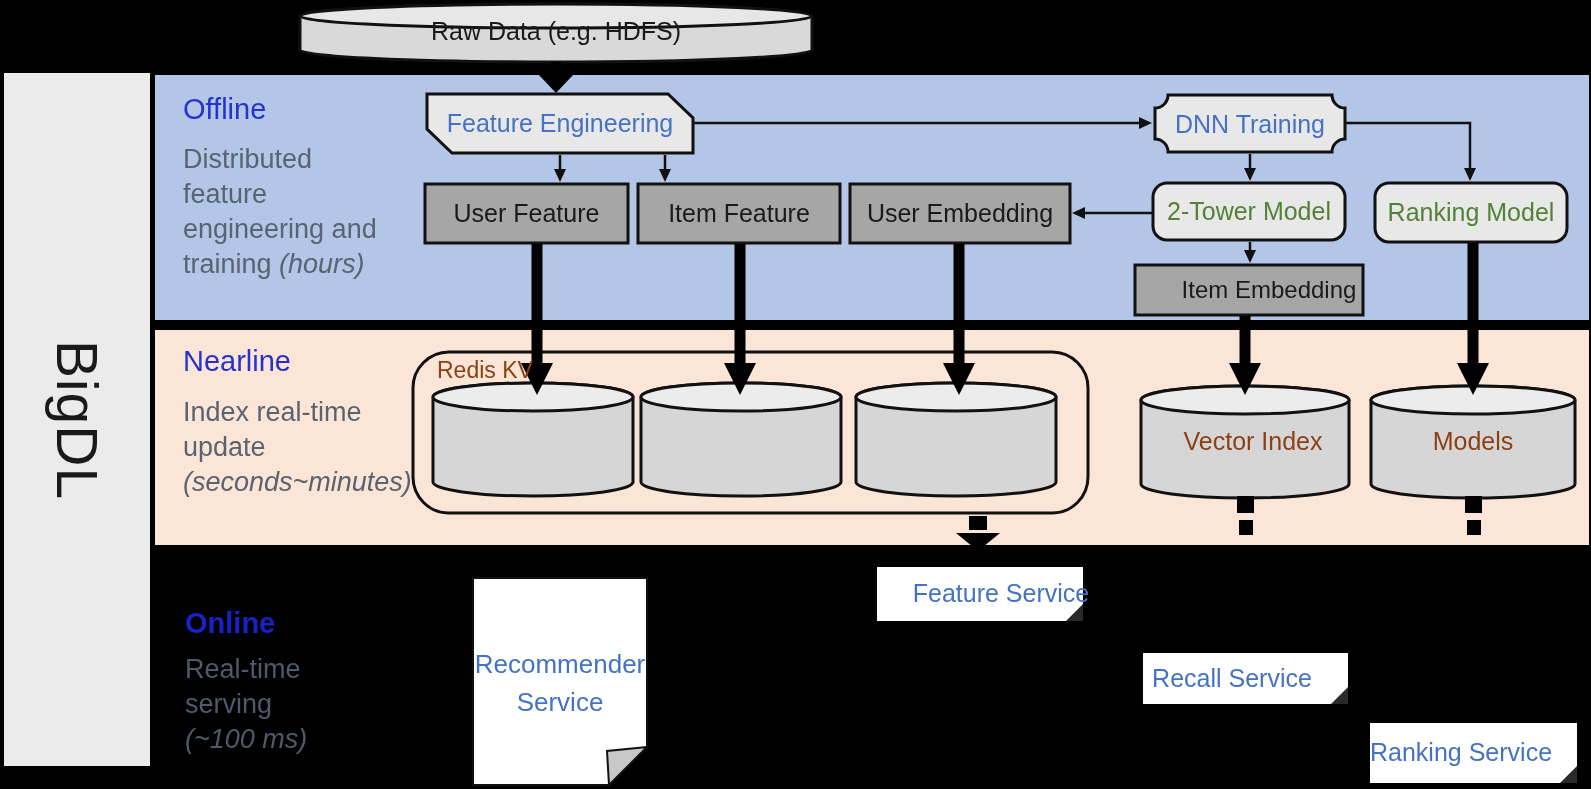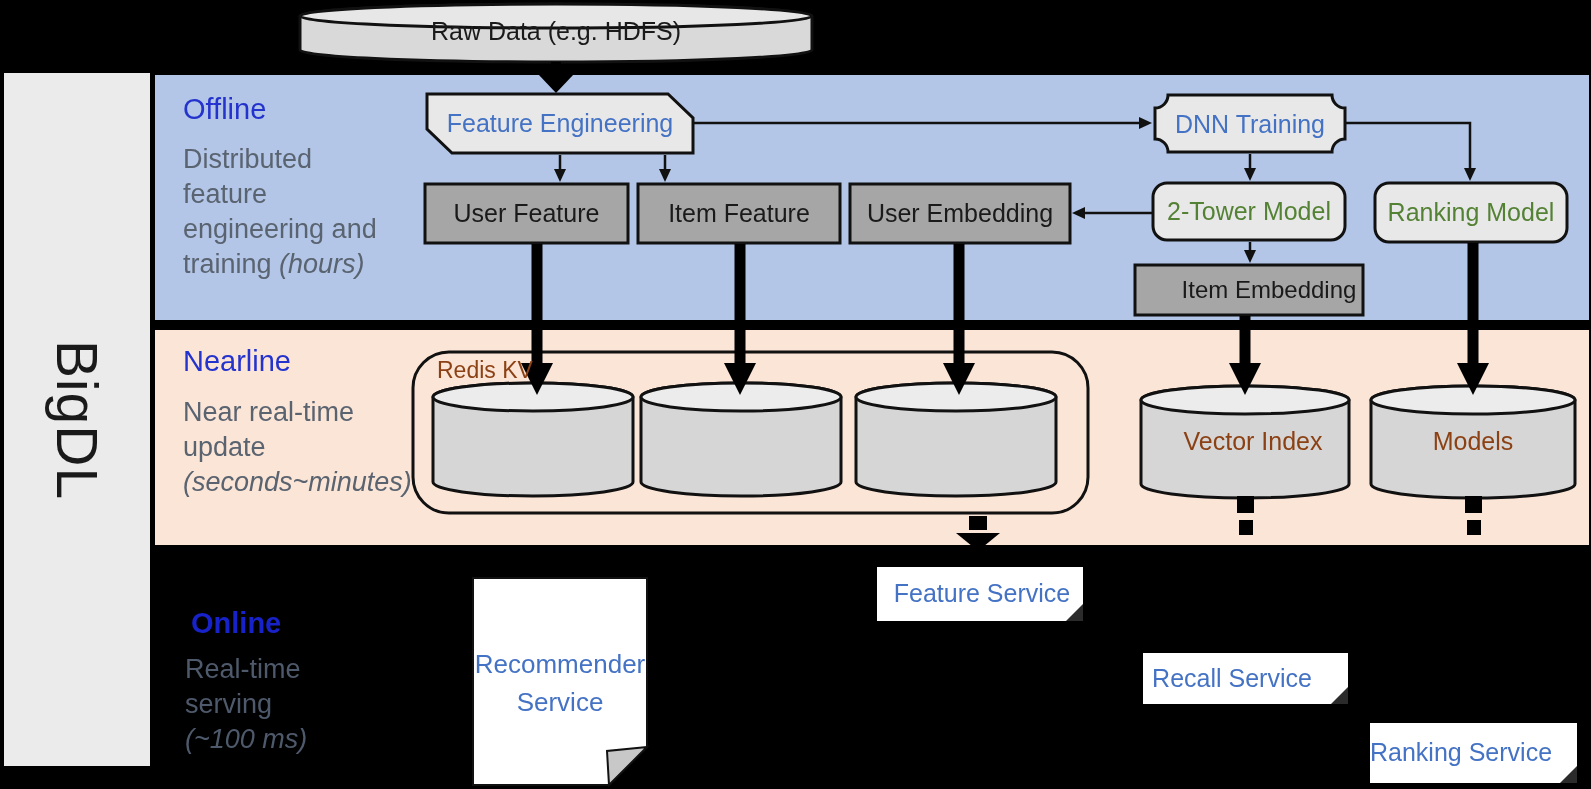--- a/index.html
+++ b/index.html
@@ -164,34 +164,34 @@
     <div class="lbl c-blue" style="left:1155px;top:111px;width:190px;">DNN Training</div>
     <div class="lbl c-dark" style="left:425px;top:200px;width:203px;">User Feature</div>
     <div class="lbl c-dark" style="left:638px;top:200px;width:202px;">Item Feature</div>
     <div class="lbl c-dark" style="left:850px;top:200px;width:220px;">User Embedding</div>
     <div class="lbl c-green" style="left:1153px;top:198px;width:192px;">2-Tower Model</div>
     <div class="lbl c-green" style="left:1375px;top:199px;width:192px;">Ranking Model</div>
     <div class="lbl c-dark" style="left:1135px;top:277px;width:268px;font-size:24px;">Item Embedding</div>
 
     <div class="sec-title" style="left:183px;top:345px;">Nearline</div>
     <div class="sec-desc" style="left:183px;top:395px;">
-      <span>Near real-time</span>
+      <span>Index real-time</span>
       <span>update</span>
       <span class="it">(seconds~minutes)</span>
     </div>
 
     <div class="lbl lbl-left c-brown" style="left:437px;top:358px;font-size:23px;">Redis KV</div>
     <div class="lbl c-brown" style="left:1141px;top:428px;width:208px;padding-left:8px;">Vector Index</div>
     <div class="lbl c-brown" style="left:1371px;top:428px;width:204px;">Models</div>
 
-    <div class="sec-title sec-title-online" style="left:185px;top:607px;margin-left:6px;">Online</div>
+    <div class="sec-title sec-title-online" style="left:185px;top:607px;">Online</div>
     <div class="sec-desc sec-desc-online" style="left:185px;top:652px;">
       <span>Real-time</span>
       <span>serving</span>
       <span class="it">(~100 ms)</span>
     </div>
 
     <div class="lbl c-blue doc-label" style="left:473px;top:645px;width:174px;font-size:26px;">Recommender Service</div>
-    <div class="lbl c-blue" style="left:877px;top:580px;width:210px;">Feature Service</div>
+    <div class="lbl c-blue" style="left:877px;top:580px;width:210px;padding-left:19px;">Feature Service</div>
     <div class="lbl c-blue" style="left:1143px;top:665px;width:178px;">Recall Service</div>
     <div class="lbl c-blue" style="left:1370px;top:739px;width:170px;">Ranking Service</div>
   </div>
 </div>
 
 </body></html>

